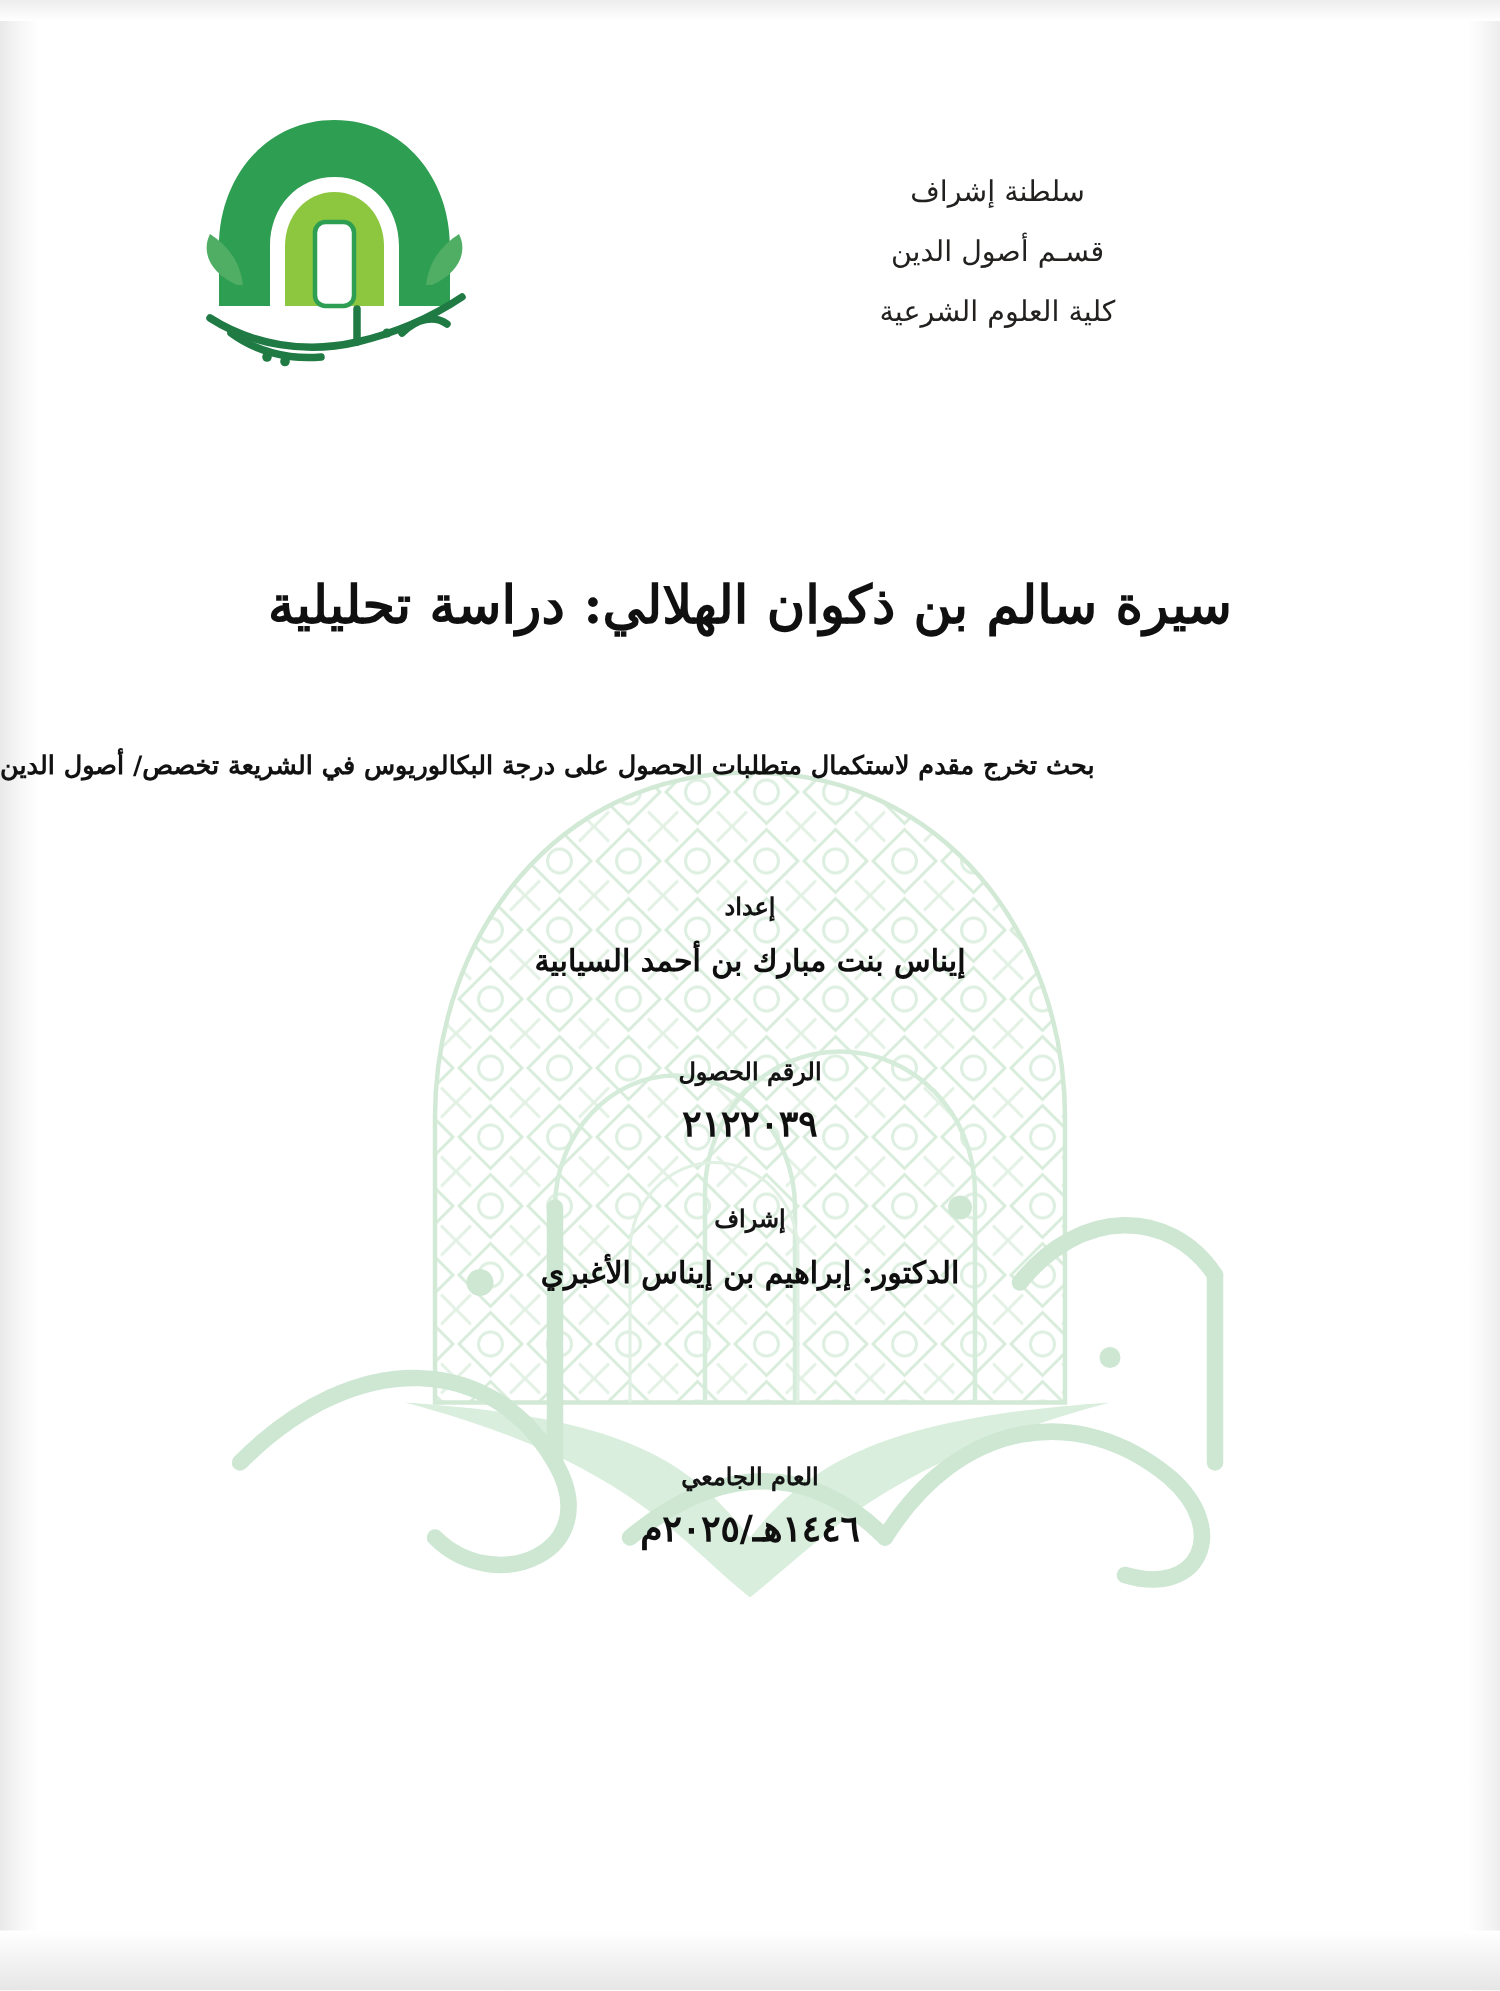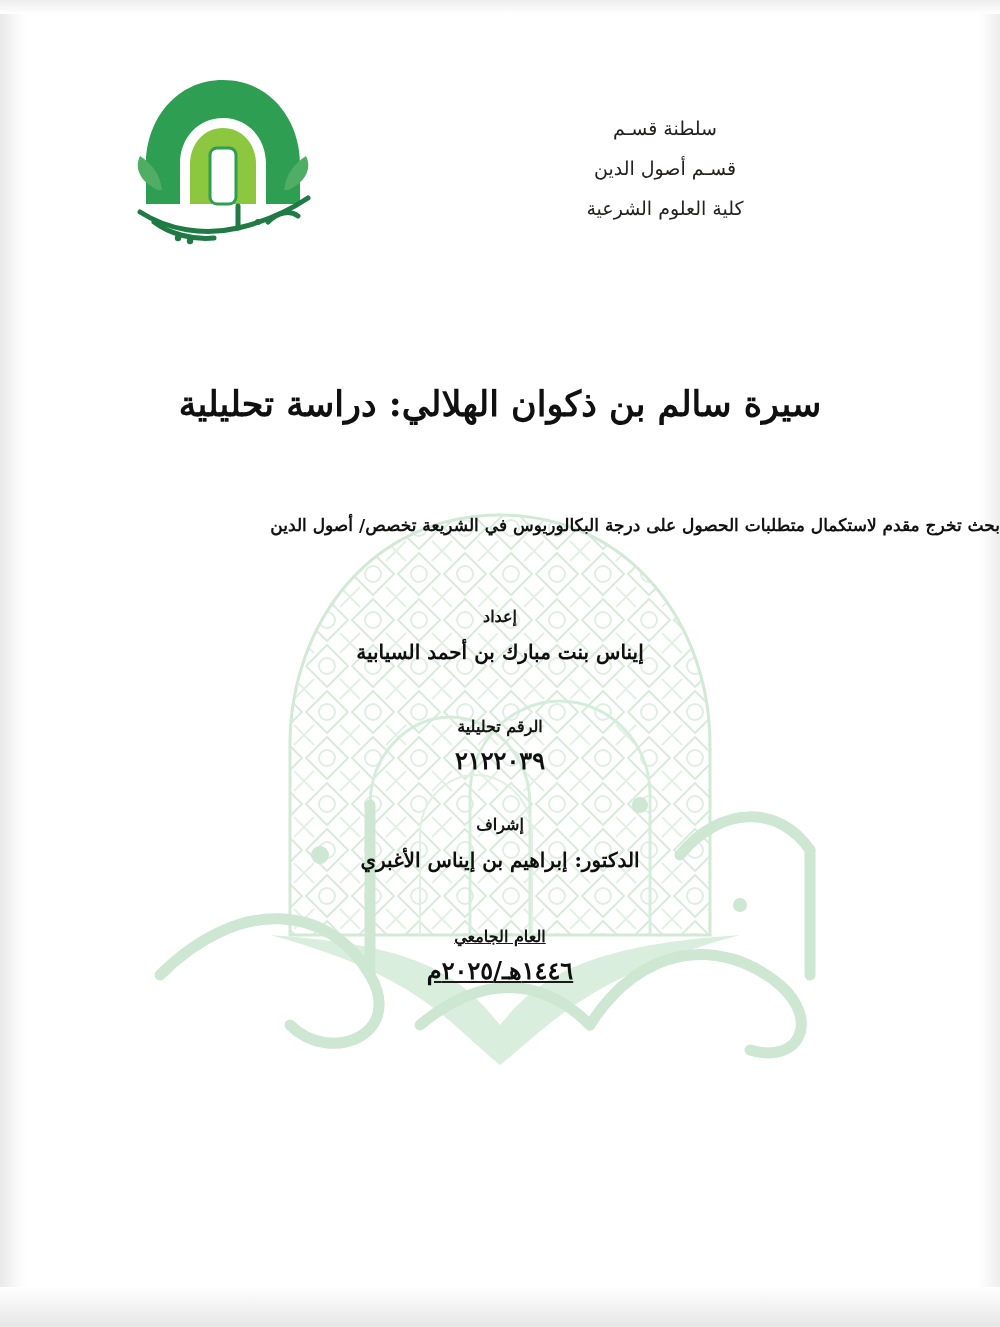--- a/index.html
+++ b/index.html
@@ -101,40 +101,38 @@
     font-size: 35px;
     font-weight: bold;
     color: #101010;
     line-height: 1.5;
   }
 
   .subtitle-block {
     position: absolute;
     left: 0;
     right: 0;
-    top: 512px;
-    text-align: right;
-    z-index: 2;
-    margin-left: 48px;
+    top: 498px;
+    text-align: left;
+    z-index: 2;
   }
   .doc-subtitle {
     font-size: 17px;
     font-weight: bold;
     color: #121212;
     line-height: 1.6;
   }
 
   
   .meta {
     position: absolute;
     left: 0;
     right: 0;
     text-align: center;
     z-index: 2;
-    margin-top: 12px;
   }
   .meta .label {
     font-size: 16px;
     font-weight: bold;
     color: #141414;
     line-height: 34px;
   }
   .meta .value {
     font-size: 20px;
     font-weight: bold;
@@ -144,21 +142,21 @@
   .meta .value-small {
     font-size: 24px;
     font-weight: bold;
     color: #0f0f0f;
     line-height: 34px;
   }
 
   #author-block { top: 588px; }
   #student-id-block { top: 698px; }
   #supervisor-block { top: 796px; }
-  #year-block { top: 908px; text-decoration: underline; }
+  #year-block { top: 968px; }
 </style>
 </head>
 <body>
 
 <div class="page">
 
   <div class="scan-edge-left"></div>
   <div class="scan-edge-right"></div>
   <div class="scan-edge-top"></div>
   <div class="scan-edge-bottom"></div>
@@ -253,40 +251,40 @@
       </g>
       <g fill="#1f7a43">
         <circle cx="60" cy="166" r="3.2"></circle>
         <circle cx="72" cy="169" r="3.2"></circle>
         <circle cx="140" cy="150" r="3"></circle>
       </g>
     </svg>
   </div>
 
   <div class="institution">
-    <div class="line">سلطنة قسـم</div>
+    <div class="line">سلطنة إشراف</div>
     <div class="line">قسـم أصول الدين</div>
     <div class="line">كلية العلوم الشرعية</div>
   </div>
 
   <div class="title-block">
     <div class="doc-title">سيرة سالم بن ذكوان الهلالي: دراسة تحليلية</div>
   </div>
 
   <div class="subtitle-block">
     <div class="doc-subtitle">بحث تخرج مقدم لاستكمال متطلبات الحصول على درجة البكالوريوس في الشريعة تخصص/ أصول الدين</div>
   </div>
 
   <div class="meta" id="author-block">
     <div class="label">إعداد</div>
     <div class="value">إيناس بنت مبارك بن أحمد السيابية</div>
   </div>
 
   <div class="meta" id="student-id-block">
-    <div class="label">الرقم تحليلية</div>
+    <div class="label">الرقم الحصول</div>
     <div class="value-small">٢١٢٢٠٣٩</div>
   </div>
 
   <div class="meta" id="supervisor-block">
     <div class="label">إشراف</div>
     <div class="value">الدكتور: إبراهيم بن إيناس الأغبري</div>
   </div>
 
   <div class="meta" id="year-block">
     <div class="label">العام الجامعي</div>

